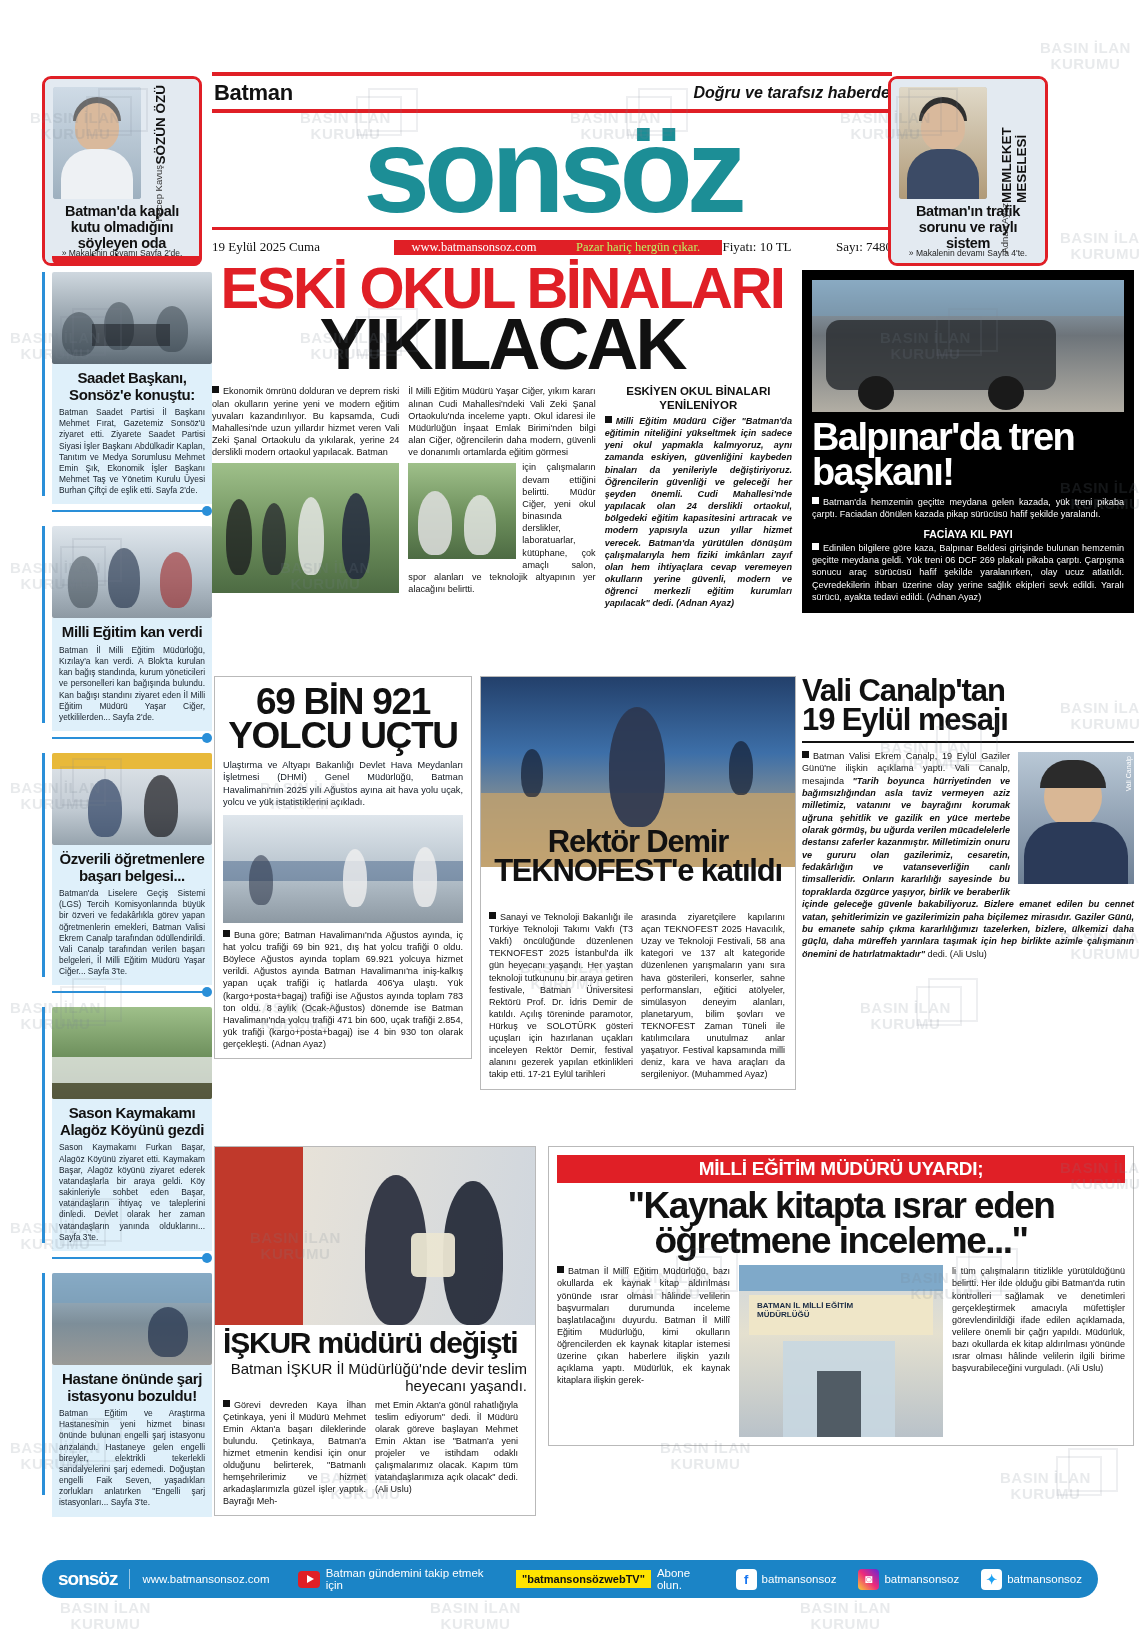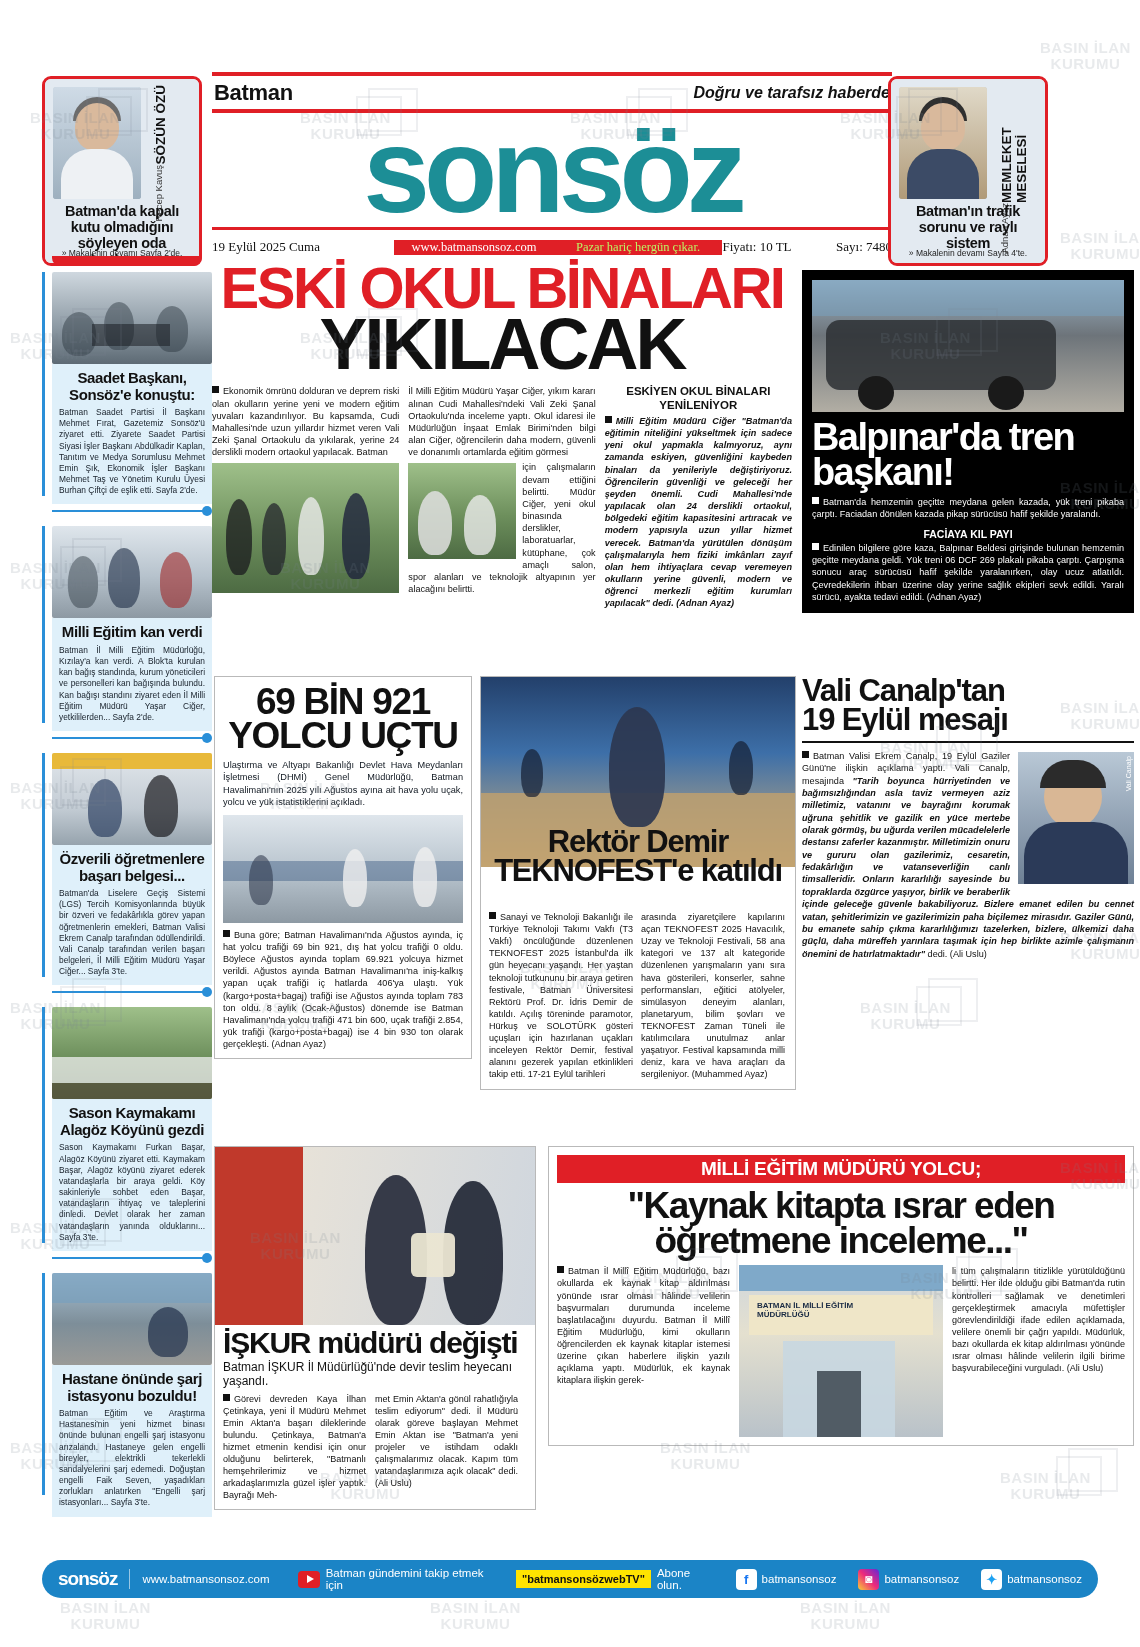--- a/index.html
+++ b/index.html
@@ -122,21 +122,21 @@
   .m3 .wrapimg { float:right; width:116px; height:132px; margin:2px 0 4px 8px; position:relative; overflow:hidden; }
   .m3 .wrapimg .cap { position:absolute; right:2px; top:4px; font-size:7px; color:#fff;
                       writing-mode:vertical-rl; transform:rotate(180deg); }
   .m3 p { font-size:9.1px; line-height:1.36; text-align:justify; }
   .m3 .ital { font-style:italic; font-weight:bold; }
 
   
   .b1 { position:absolute; left:214px; top:1146px; width:322px; border:1px solid #b9b9b9; }
   .b1 .bimg { width:100%; height:178px; overflow:hidden; position:relative; }
   .b1 h2 { font-size:30px; line-height:.95; letter-spacing:-1.2px; padding:4px 8px 0; }
-  .b1 .dek { font-size:12px; padding:2px 8px 5px; }
+  .b1 .dek { font-size:15px; padding:2px 8px 5px;text-align:right; }
   .b1 .cols { display:flex; gap:9px; padding:0 8px 8px; }
   .b1 .cols div { width:143px; font-size:9.05px; line-height:1.34; text-align:justify; }
 
   .b2 { position:absolute; left:548px; top:1146px; width:586px; border:1px solid #b9b9b9; padding:8px; }
   .b2 .kicker { background:#e01f26; color:#fff; font-size:19px; font-weight:bold; text-align:center;
                 padding:3px 8px; letter-spacing:-.3px; }
   .b2 h2 { font-size:37px; line-height:.95; text-align:center; letter-spacing:-1.5px; margin:5px 0 7px; }
   .b2 .cols { display:flex; gap:9px; }
   .b2 .cols .c { width:173px; font-size:9.05px; line-height:1.34; text-align:justify; }
   .b2 .cols .mid { width:204px; }
@@ -413,21 +413,21 @@
     </div>
     <h2>İŞKUR müdürü değişti</h2>
     <div class="dek">Batman İŞKUR İl Müdürlüğü'nde devir teslim heyecanı yaşandı.</div>
     <div class="cols">
       <div class="sq">Görevi devreden Kaya İlhan Çetinkaya, yeni İl Müdürü Mehmet Emin Aktan'a başarı dileklerinde bulundu. Çetinkaya, Batman'a hizmet etmenin kendisi için onur olduğunu belirterek, "Batmanlı hemşehrilerimiz ve hizmet arkadaşlarımızla güzel işler yaptık. Bayrağı Meh-</div>
       <div>met Emin Aktan'a gönül rahatlığıyla teslim ediyorum" dedi. İl Müdürü olarak göreve başlayan Mehmet Emin Aktan ise "Batman'a yeni projeler ve istihdam odaklı çalışmalarımız olacak. Kapım tüm vatandaşlarımıza açık olacak" dedi. (Ali Uslu)</div>
     </div>
   </div>
 
   <div class="b2">
-    <div class="kicker">MİLLİ EĞİTİM MÜDÜRÜ YOLCU;</div>
+    <div class="kicker">MİLLİ EĞİTİM MÜDÜRÜ UYARDI;</div>
     <h2>
       <span>"Kaynak kitapta ısrar eden</span><br>
       <span>öğretmene inceleme..."</span>
     </h2>
     <div class="cols">
       <div class="c sq">Batman İl Millî Eğitim Müdürlüğü, bazı okullarda ek kaynak kitap aldırılması yönünde ısrar olması hâlinde velilerin başvurmaları durumunda inceleme başlatılacağını duyurdu. Batman İl Millî Eğitim Müdürlüğü, kimi okulların öğrencilerden ek kaynak kitaplar istemesi üzerine çıkan haberlere ilişkin yazılı açıklama yaptı. Müdürlük, ek kaynak kitaplara ilişkin gerek-</div>
       <div class="mid">
         <div class="im">
           <div class="ph bldg"></div>
           <div class="bar" style="left:0;top:0;right:0;height:26px;background:#7fa9c9"></div>

